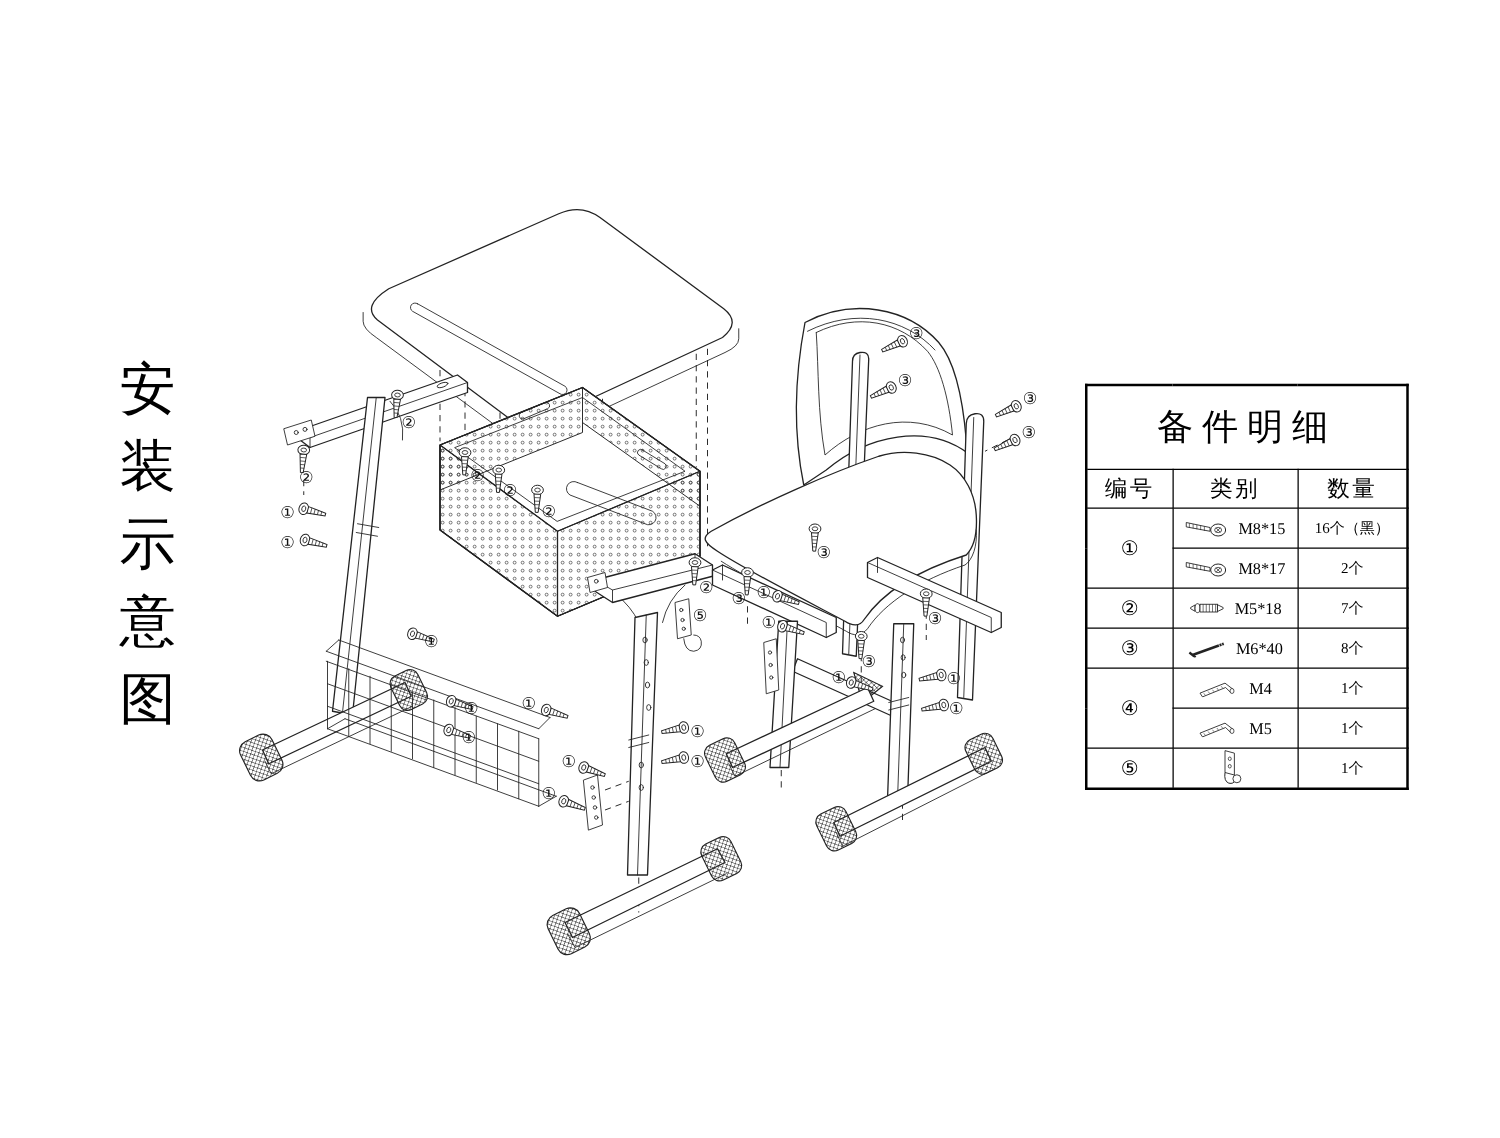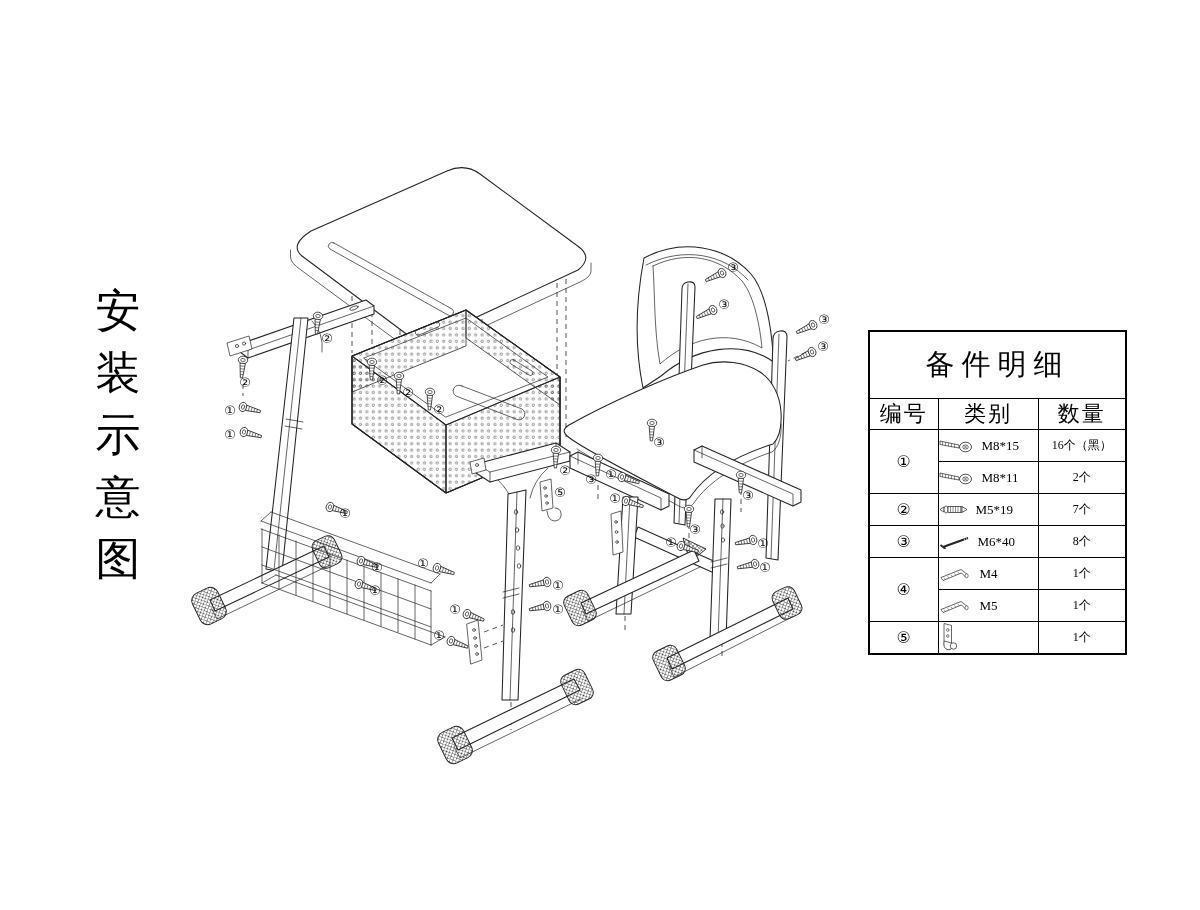--- a/index.html
+++ b/index.html
@@ -13,29 +13,29 @@
   
   svg.diagram{position:absolute;left:0;top:0;}
   .ln{fill:none;stroke:#232323;stroke-width:1.05;stroke-linejoin:round;stroke-linecap:round;}
   .fw{fill:#ffffff;stroke:#232323;stroke-width:1.05;stroke-linejoin:round;}
   .thin{stroke-width:0.7;}
   .dash{fill:none;stroke:#2c2c2c;stroke-width:0.8;stroke-dasharray:5 4;}
   .cap{fill:url(#xh);stroke:#232323;stroke-width:0.9;}
   .pf{stroke:#2c2c2c;stroke-width:0.8;fill:url(#perf);}
   .callout{font-size:13px;font-family:"DejaVu Sans",sans-serif;fill:#111;text-anchor:middle;}
   
-  table.parts{position:absolute;left:868px;top:330px;border-collapse:collapse;
+  table.parts{position:absolute;left:868px;top:307px;border-collapse:collapse;
               table-layout:fixed;background:#fff;border:2px solid #000;}
   table.parts td, table.parts th{border:1px solid #000;padding:0;overflow:hidden;}
   .r-title td{height:66px;font-size:29px;letter-spacing:7px;text-align:center;font-weight:normal;}
-  .r-head th{height:30px;font-size:22px;font-weight:normal;text-align:center;letter-spacing:2px;}
+  .r-head th{height:30px;font-size:18px;font-weight:normal;text-align:center;letter-spacing:2px;}
   .r-body{height:32px;}
   td.no{text-align:center;font-size:16px;font-family:"DejaVu Sans",sans-serif;}
   td.type{font-size:13px;}
-  td.type .cellwrap{display:flex;align-items:center;gap:7px;}
+  td.type .cellwrap{display:flex;align-items:center;justify-content:center;gap:7px;}
   td.qty{text-align:center;font-size:12px;}
   .ic{flex:0 0 auto;display:block;}
 </style>
 </head>
 <body>
 
 <div class="canvas">
 
   <div class="vtitle">
     <span>安</span>
@@ -309,37 +309,37 @@
     <tr class="r-body">
       <td class="type">
             <div class="cellwrap">
         <svg class="ic" width="36" height="15" viewBox="0 0 36 15">
           <path d="M1 3 L20 7 L20 10 L1 6.5 Z" fill="#fff" stroke="#232323" stroke-width="0.7"></path>
           <path d="M3.5 3.6 v3.4 M6.5 4.2 v3.5 M9.5 4.8 v3.6 M12.5 5.4 v3.7 M15.5 6 v3.8" stroke="#232323" stroke-width="0.5"></path>
           <ellipse cx="26.5" cy="9" rx="6" ry="4.8" fill="#fff" stroke="#232323" stroke-width="0.8"></ellipse>
           <ellipse cx="26.5" cy="9" rx="2.8" ry="2.1" fill="none" stroke="#232323" stroke-width="0.6"></ellipse>
           <path d="M24.8 7.2 L28.2 10.8 M28.2 7.2 L24.8 10.8" stroke="#232323" stroke-width="0.6"></path>
         </svg>
-        <span>M8*11</span>
+        <span>M8*17</span>
       </div>
           </td>
       <td class="qty">2个</td>
     </tr>
     <tr class="r-body">
       <td class="no">②</td>
       <td class="type">
             <div class="cellwrap">
         <svg class="ic" width="30" height="13" viewBox="0 0 30 13">
           <path d="M1.5 6 L5 4 L5 9 L1.5 7 Z" fill="#fff" stroke="#232323" stroke-width="0.7"></path>
           <ellipse cx="7" cy="6.5" rx="2" ry="3.6" fill="#fff" stroke="#232323" stroke-width="0.7"></ellipse>
           <rect x="9" y="3.4" width="14" height="6.2" fill="#fff" stroke="#232323" stroke-width="0.7"></rect>
           <path d="M11.5 3.4 v6.2 M14 3.4 v6.2 M16.5 3.4 v6.2 M19 3.4 v6.2 M21.5 3.4 v6.2" stroke="#232323" stroke-width="0.5"></path>
           <path d="M23 3.8 L27.5 6 L27.5 7 L23 9.2 Z" fill="#fff" stroke="#232323" stroke-width="0.7"></path>
         </svg>
-        <span>M5*19</span>
+        <span>M5*18</span>
       </div>
           </td>
       <td class="qty">7个</td>
     </tr>
     <tr class="r-body">
       <td class="no">③</td>
       <td class="type">
             <div class="cellwrap">
         <svg class="ic" width="32" height="14" viewBox="0 0 32 14">
           <path d="M4 12 L29 3" stroke="#232323" stroke-width="2" fill="none"></path>

